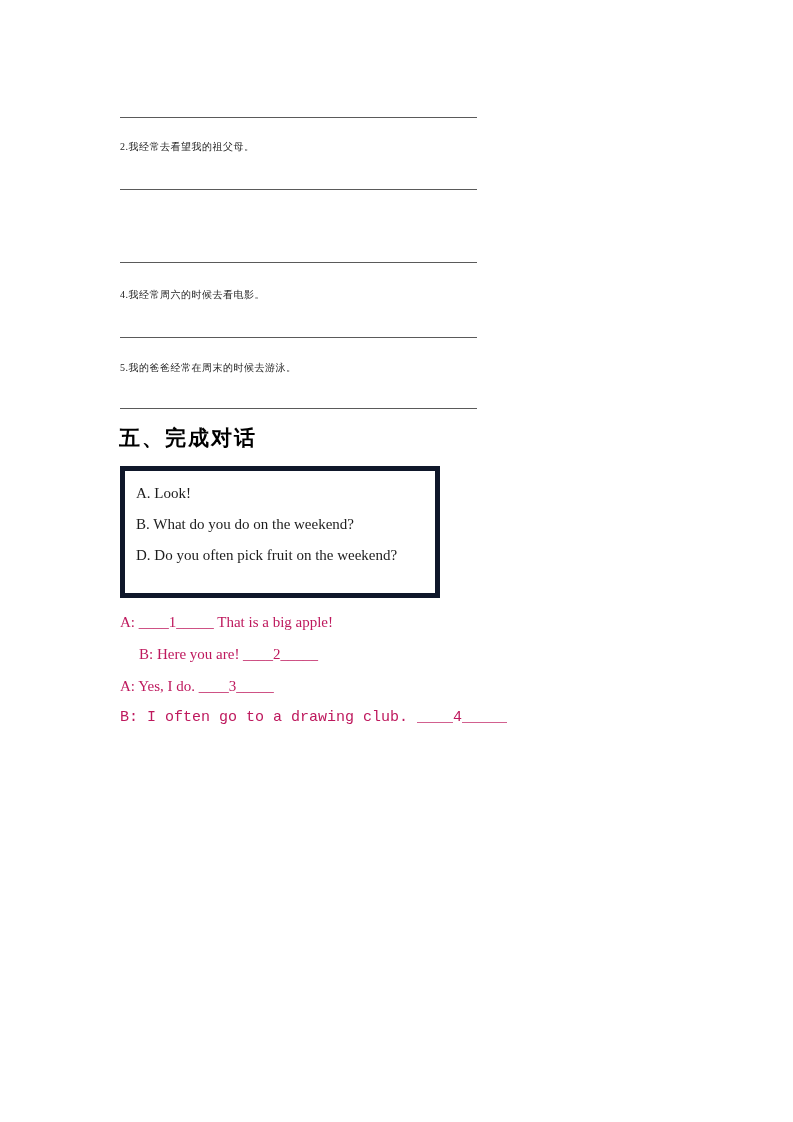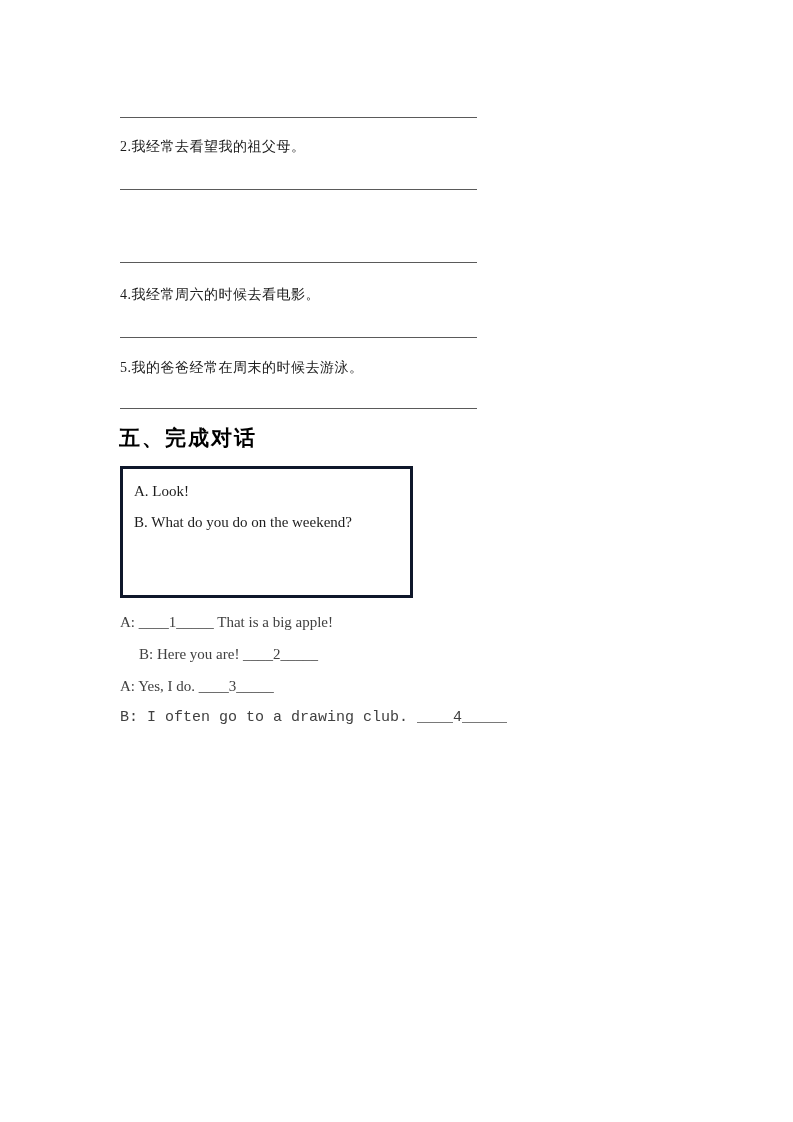--- a/index.html
+++ b/index.html
@@ -19,60 +19,60 @@
   .answer-line {
     position: absolute;
     left: 120px;
     width: 357px;
     height: 0;
     border-top: 1px solid #5a5a5a;
   }
   .cn-item {
     position: absolute;
     left: 120px;
-    font-size: 14px;
+    font-size: 10px;
     line-height: 18px;
     letter-spacing: 0.5px;
     white-space: nowrap;
     color: #1c1c1c;
   }
   .section-heading {
     position: absolute;
     left: 119px;
     top: 424px;
     font-family: "Liberation Sans", sans-serif;
     font-weight: bold;
     font-size: 21px;
     letter-spacing: 2px;
     color: #000000;
   }
   .options-box {
     position: absolute;
     left: 120px;
     top: 466px;
-    width: 293px;
+    width: 320px;
     height: 132px;
-    border: 3px solid #0f172a;
+    border: 5px solid #0f172a;
     box-sizing: border-box;
     background: #ffffff;
   }
   .option-item {
     margin: 14px 0 0 11px;
     font-size: 15px;
     line-height: 17px;
     white-space: nowrap;
     color: #1c1c1c;
   }
   .dialogue-line {
     position: absolute;
     left: 120px;
     font-size: 15px;
     line-height: 18px;
     white-space: nowrap;
-    color: #404040;
+    color: #be185d;
   }
   
   #line-1 { top: 117px; }
   #item-2 { top: 138px; }
   #line-2 { top: 189px; }
   #item-3 { top: 213px; }
   #line-3 { top: 262px; }
   #item-4 { top: 286px; }
   #line-4 { top: 337px; }
   #item-5 { top: 359px; }
@@ -98,20 +98,21 @@
   <div id="line-4" class="answer-line"></div>
 
   <div id="item-5" class="cn-item">5.我的爸爸经常在周末的时候去游泳。</div>
   <div id="line-5" class="answer-line"></div>
 
   <div class="section-heading">五、完成对话</div>
 
   <div class="options-box">
     <div class="option-item">A. Look!</div>
     <div class="option-item">B. What do you do on the weekend?</div>
+    <div class="option-item">D. Do you often pick fruit on the weekend?</div>
   </div>
 
   <div id="dlg-1" class="dialogue-line">A: ____1_____ That is a big apple!</div>
   <div id="dlg-2" class="dialogue-line">B: Here you are! ____2_____</div>
   <div id="dlg-3" class="dialogue-line">A: Yes, I do. ____3_____</div>
   <div id="dlg-4" class="dialogue-line">B: I often go to a drawing club. ____4_____</div>
 
 </div>
 
 </body></html>

